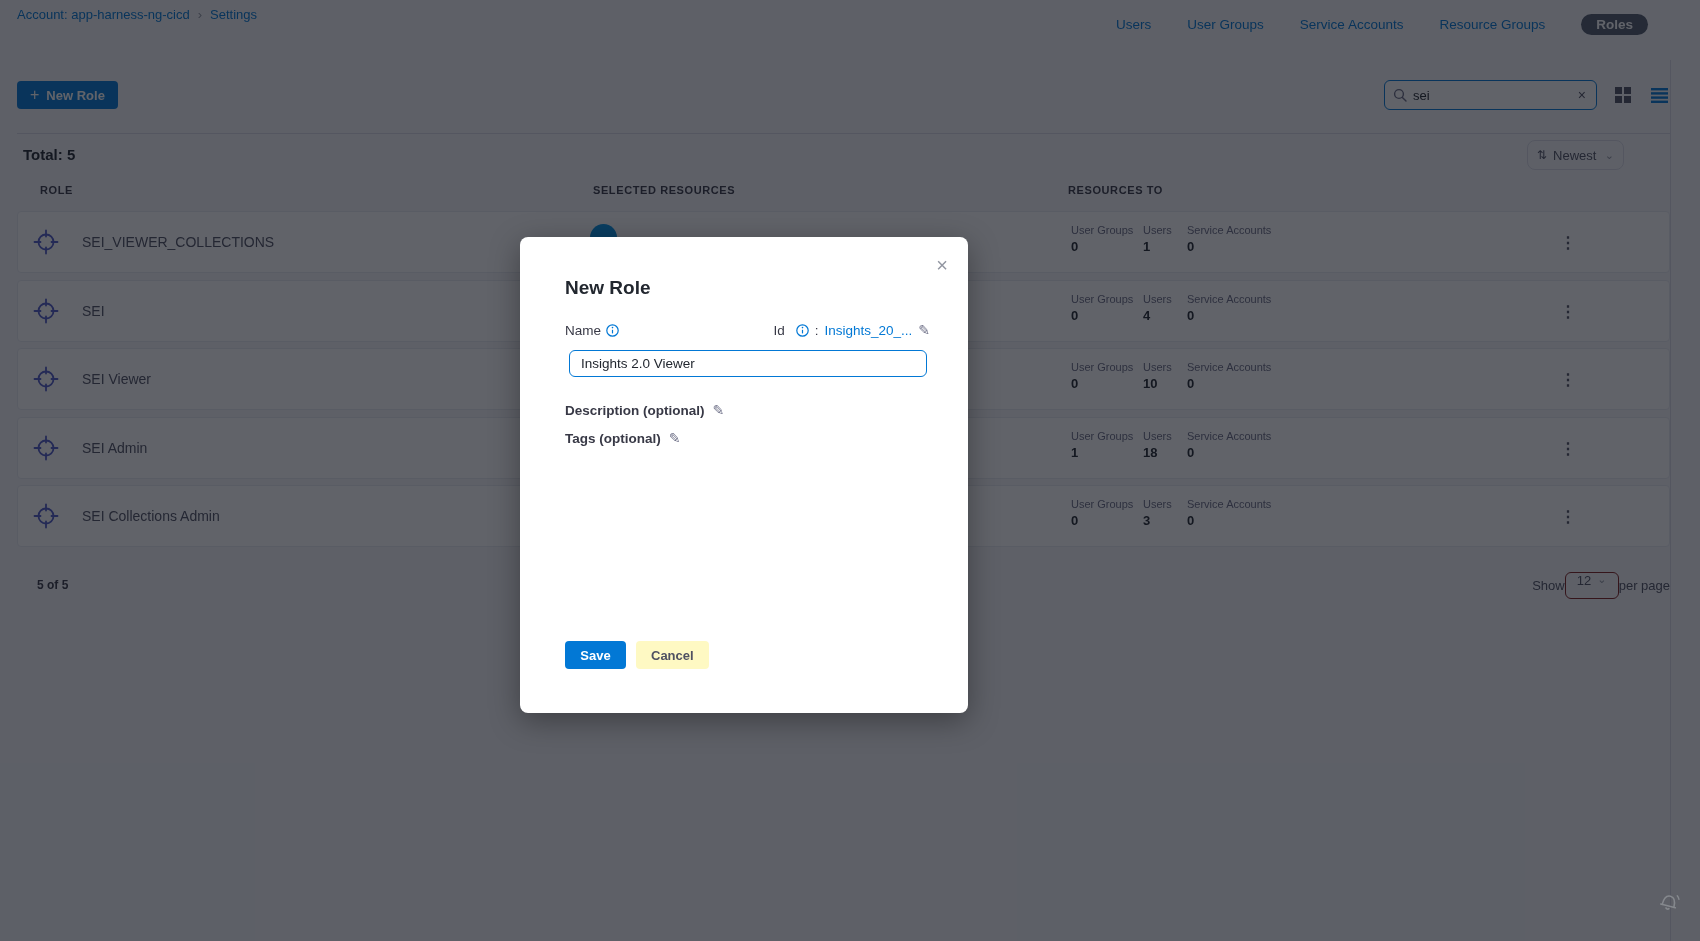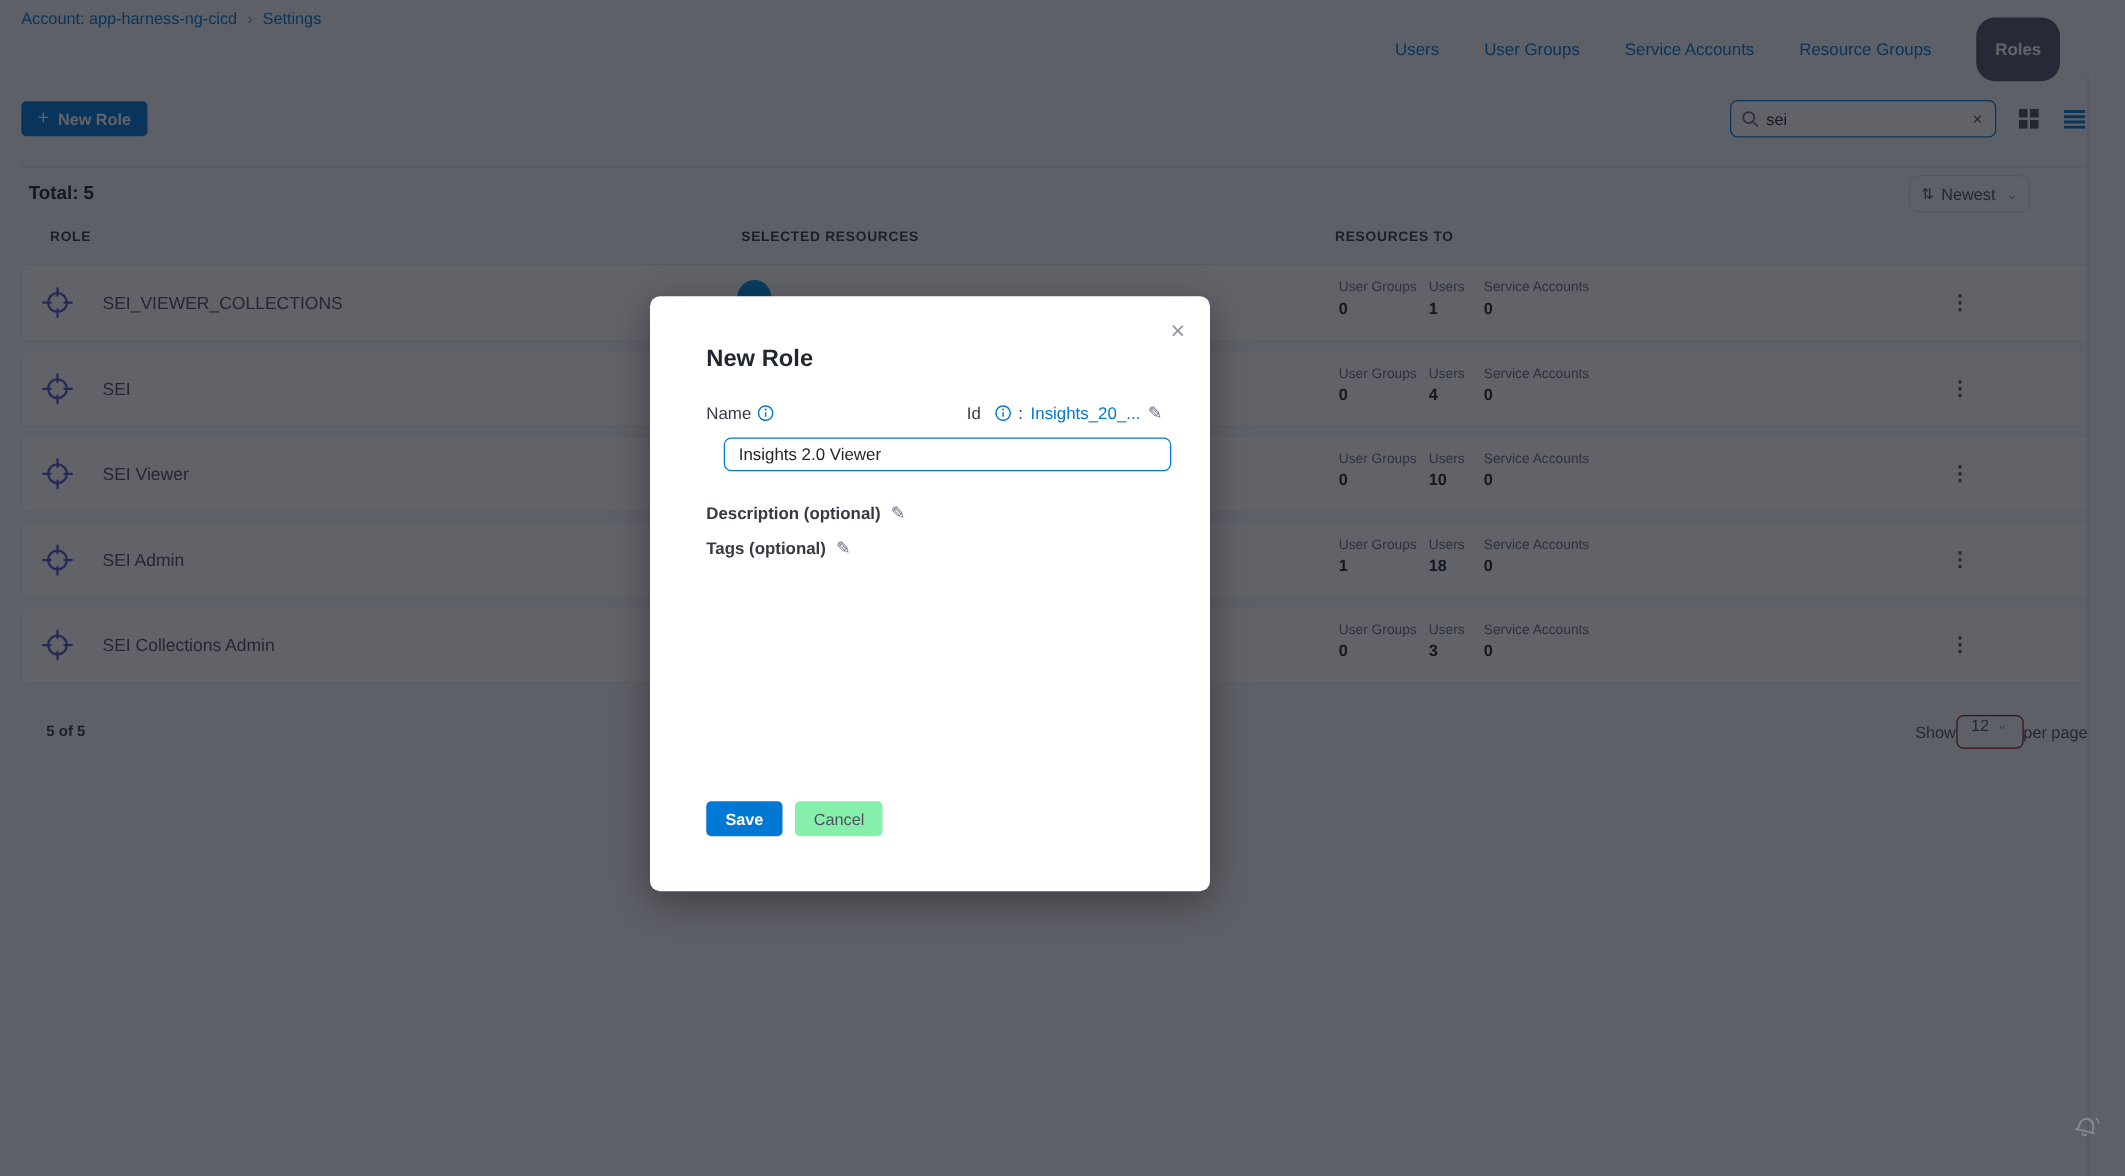--- a/index.html
+++ b/index.html
@@ -10,21 +10,21 @@
 
   
   .breadcrumb { position:absolute; left:17px; top:7px; font-size:13px; display:flex; gap:8px; align-items:center;}
   .breadcrumb a { color:#0278D5; text-decoration:none; cursor:pointer; }
   .breadcrumb .sep { color:#9296A1; font-size:13px; }
   .page-title { position:absolute; left:17px; top:25px; font-size:20px; font-weight:bold; color:#22272F; }
 
   .top-nav { position:absolute; right:52px; top:14px; display:flex; align-items:center; gap:36px; }
   .top-nav .nav-link { color:#0278D5; font-size:13.5px; text-decoration:none; cursor:pointer; }
   .top-nav .nav-pill { background:#515A6B; color:#FFFFFF; font-size:13.5px; font-weight:600;
-      border-radius:15px; padding:18px 15px; cursor:pointer; }
+      border-radius:15px; padding:3px 15px; cursor:pointer; }
 
   
   .toolbar { position:absolute; left:17px; right:30px; top:76px; height:38px;
       display:flex; align-items:center; justify-content:space-between; }
   .btn-primary { background:#0278D5; color:#fff; border:none; border-radius:4px; height:28px;
       padding:0 13px; font-size:13px; font-weight:600; display:flex; align-items:center; gap:7px; cursor:pointer;
       font-family:"Liberation Sans",sans-serif;}
   .btn-primary .plus { font-size:16px; font-weight:400; line-height:1; }
   .toolbar-right { display:flex; align-items:center; gap:16px; }
   .search-box { width:213px; height:30px; border:1px solid #0278D5; border-radius:6px; background:#fff;
@@ -82,31 +82,31 @@
       border-radius:8px; box-shadow:0 8px 30px rgba(0,0,0,.35); z-index:50; }
   .modal-close { position:absolute; top:18px; right:20px; border:none; background:none; color:#9296A1;
       font-size:20px; cursor:pointer; line-height:1; }
   .modal-title { position:absolute; left:45px; top:40px; font-size:19px; font-weight:bold; color:#22272F; }
   .field-row { position:absolute; left:45px; right:38px; top:85px; display:flex; align-items:center; }
   .lbl { font-size:13.5px; color:#383946; }
   .info-icon { display:inline-flex; margin-left:5px; vertical-align:middle; }
   .id-group { margin-left:auto; display:flex; align-items:center; gap:6px; font-size:13.5px; }
   .id-link { color:#0278D5; text-decoration:none; cursor:pointer; }
   .pencil { color:#6B6D85; font-size:14px; cursor:pointer; }
-  .name-input { position:absolute; left:59px; top:113px; width:358px; height:27px; border:1px solid #0278D5;
+  .name-input { position:absolute; left:49px; top:113px; width:358px; height:27px; border:1px solid #0278D5;
       border-radius:6px; font-size:13.5px; color:#22272F; padding:0 11px; outline:none;
       font-family:"Liberation Sans",sans-serif; }
   .opt-row { position:absolute; left:45px; display:flex; align-items:center; gap:8px; }
   .opt-row.desc { top:165px; } .opt-row.tags { top:193px; }
   .opt-row .lbl { font-weight:700; }
   .modal-actions { position:absolute; left:45px; top:404px; display:flex; gap:10px; }
   .btn-save { background:#0278D5; color:#fff; border:none; border-radius:4px; height:28px; width:61px;
       font-size:13px; font-weight:bold; cursor:pointer; font-family:"Liberation Sans",sans-serif;}
-  .btn-cancel { background:#86efac; color:#4F5162; border:none; border-radius:4px; height:28px; padding:0 15px;
-      font-size:13px; font-weight:normal; cursor:pointer; font-family:"Liberation Sans",sans-serif;}
+  .btn-cancel { background:#fef9c3; color:#4F5162; border:none; border-radius:4px; height:28px; padding:0 15px;
+      font-size:13px; font-weight:bold; cursor:pointer; font-family:"Liberation Sans",sans-serif;}
 
   .bell { position:absolute; right:18px; bottom:22px; z-index:60; cursor:pointer; }
 </style>
 </head>
 <body>
 
 <div class="page">
 
   <div class="breadcrumb">
     <a>Account: app-harness-ng-cicd</a>

